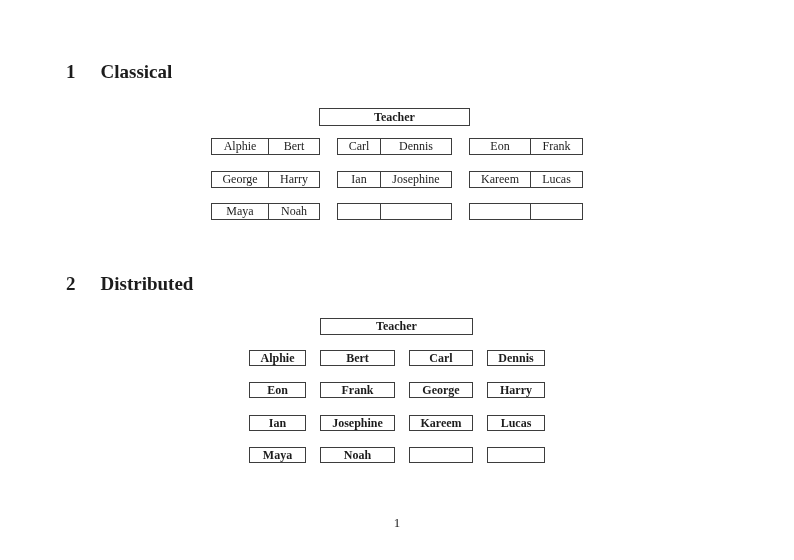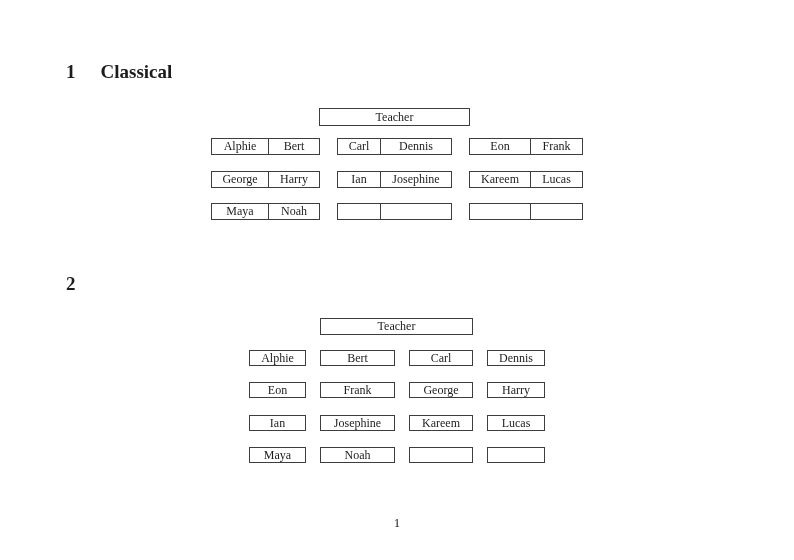--- a/index.html
+++ b/index.html
@@ -22,20 +22,21 @@
   .heading .num { margin-right: 25px; }
   .obox {
     position: absolute;
     border: 1px solid #3d3d3d;
     box-sizing: border-box;
     display: flex;
     align-items: center;
     justify-content: center;
     font-size: 12px;
     white-space: nowrap;
+    font-weight: bold;
   }
   .desk {
     position: absolute;
     border: 1px solid #3d3d3d;
     box-sizing: border-box;
     display: flex;
     height: 17px;
   }
   .desk .cell {
     display: flex;
@@ -103,20 +104,21 @@
     <div class="cell l" style="width:43px"></div>
     <div class="cell r"></div>
   </div>
   <div class="desk" style="left:469px;top:203px;width:114px">
     <div class="cell l" style="width:61px"></div>
     <div class="cell r"></div>
   </div>
 
   <div class="heading" style="left:66px;top:273px">
     <span class="num">2</span>
+    <span>Distributed</span>
   </div>
 
   <div class="obox" style="left:320px;top:318px;width:153px;height:17px">Teacher</div>
 
   <div class="obox" style="left:249px;top:350px;width:57px;height:16px">Alphie</div>
   <div class="obox" style="left:320px;top:350px;width:75px;height:16px">Bert</div>
   <div class="obox" style="left:409px;top:350px;width:64px;height:16px">Carl</div>
   <div class="obox" style="left:487px;top:350px;width:58px;height:16px">Dennis</div>
 
   <div class="obox" style="left:249px;top:382px;width:57px;height:16px">Eon</div>

